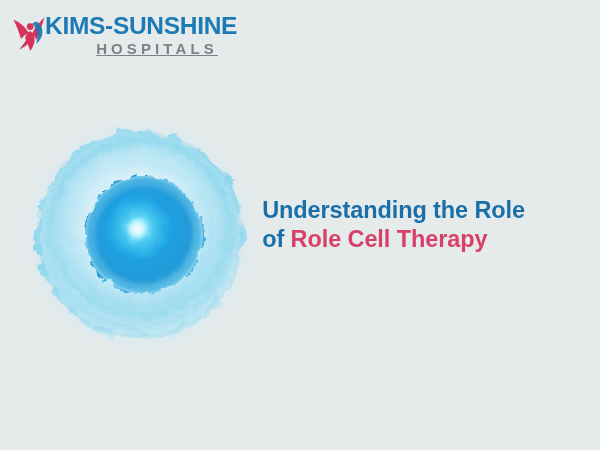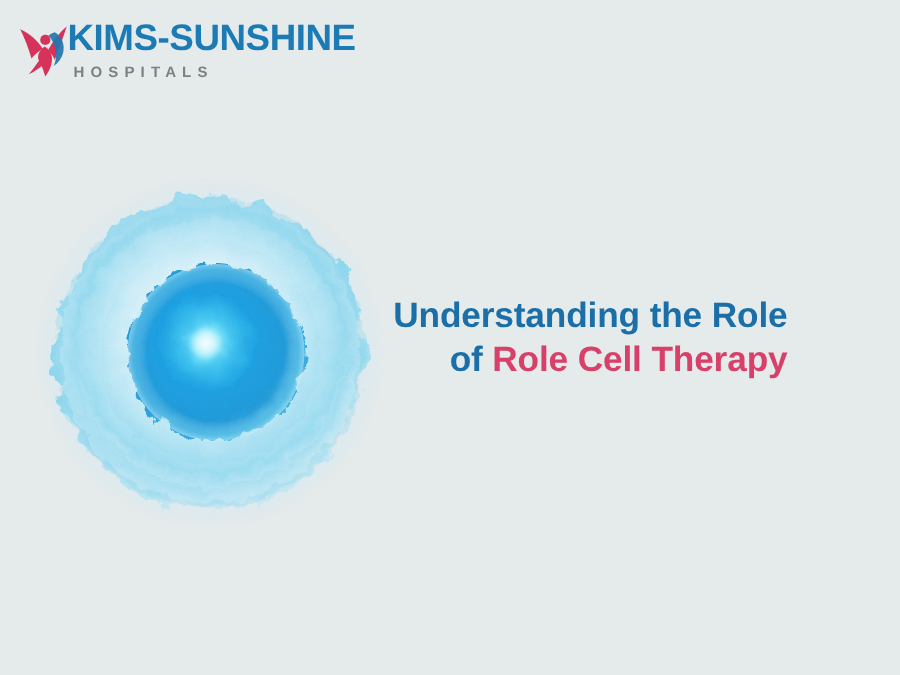--- a/index.html
+++ b/index.html
@@ -44,46 +44,46 @@
   }
   .logo-name {
     font-size: 24.5px;
     font-weight: bold;
     color: #1c7bb5;
     letter-spacing: -0.3px;
     line-height: 27px;
     white-space: nowrap;
   }
   .logo-sub {
-    font-size: 10px;
+    font-size: 15px;
     font-weight: bold;
     color: #7b8184;
     letter-spacing: 4.1px;
     line-height: 19px;
-    text-align: left;
+    text-align: center;
     padding-left: 4px;
     white-space: nowrap;
+    text-decoration: underline;
   }
 
   
   .cell {
     position: absolute;
     left: 24px;
     top: 119px;
     width: 232px;
     height: 232px;
   }
   .cell svg { display: block; }
 
   
   .headline {
     position: absolute;
     right: 7px;
     top: 196px;
-    text-align: right;
     line-height: 29px;
   }
   .headline-line {
     font-size: 23.5px;
     font-weight: bold;
     white-space: nowrap;
     letter-spacing: -0.1px;
   }
   .t-blue  { color: #1a6fa8; }
   .t-red   { color: #d8406a; }

